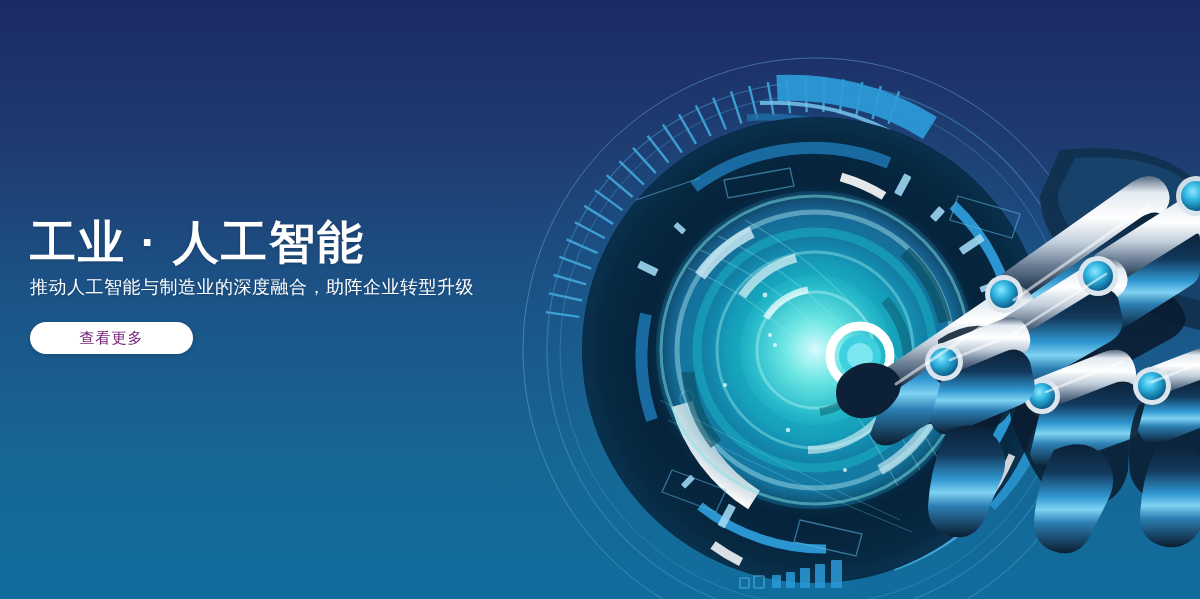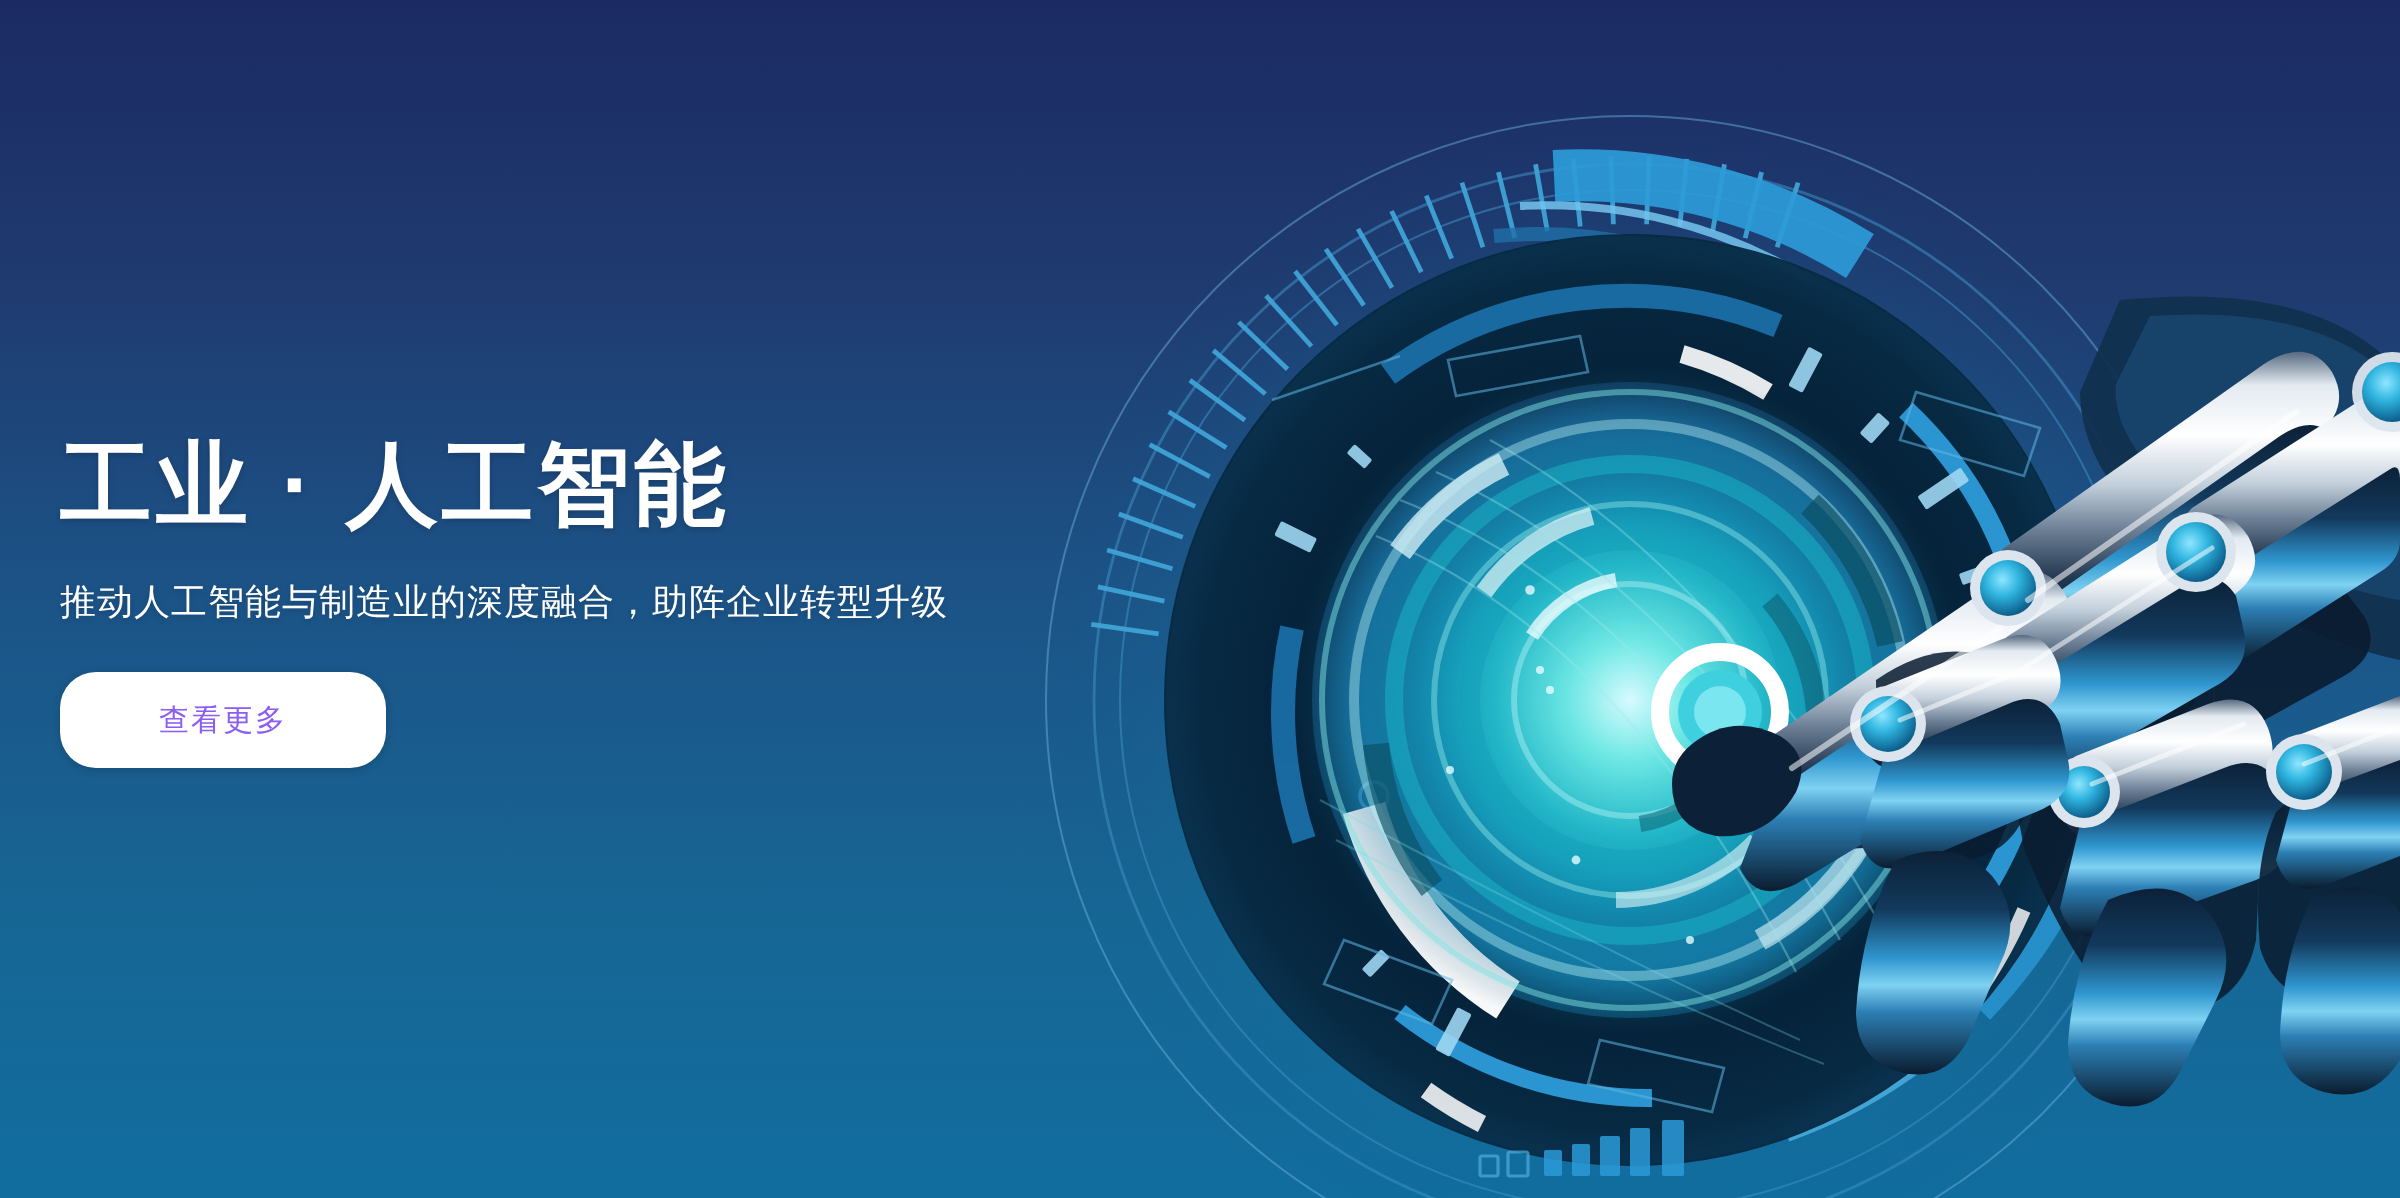--- a/index.html
+++ b/index.html
@@ -43,35 +43,35 @@
     font-weight:700;
     letter-spacing:2px;
     white-space:nowrap;
     text-shadow:0 1px 3px rgba(0,0,0,.18);
   }
   #hero-subtitle {
     color:#ffffff;
     font-size:18px;
     line-height:26px;
     font-weight:400;
-    margin-top:18px;
+    margin-top:4px;
     letter-spacing:.5px;
     white-space:nowrap;
     text-shadow:0 1px 3px rgba(0,0,0,.2);
   }
   #cta-button {
     display:inline-flex;
     align-items:center;
     justify-content:center;
     margin-top:22px;
-    width:163px; height:48px;
+    width:163px; height:32px;
     background:#ffffff;
     border:none;
     border-radius:18px;
-    color:#8b5cf6;
+    color:#701a75;
     font-size:15px;
     letter-spacing:1px;
     font-family:"Liberation Sans","DejaVu Sans",sans-serif;
     cursor:pointer;
     box-shadow:0 1px 4px rgba(0,0,0,.18);
   }
 </style>
 </head>
 <body>
 

